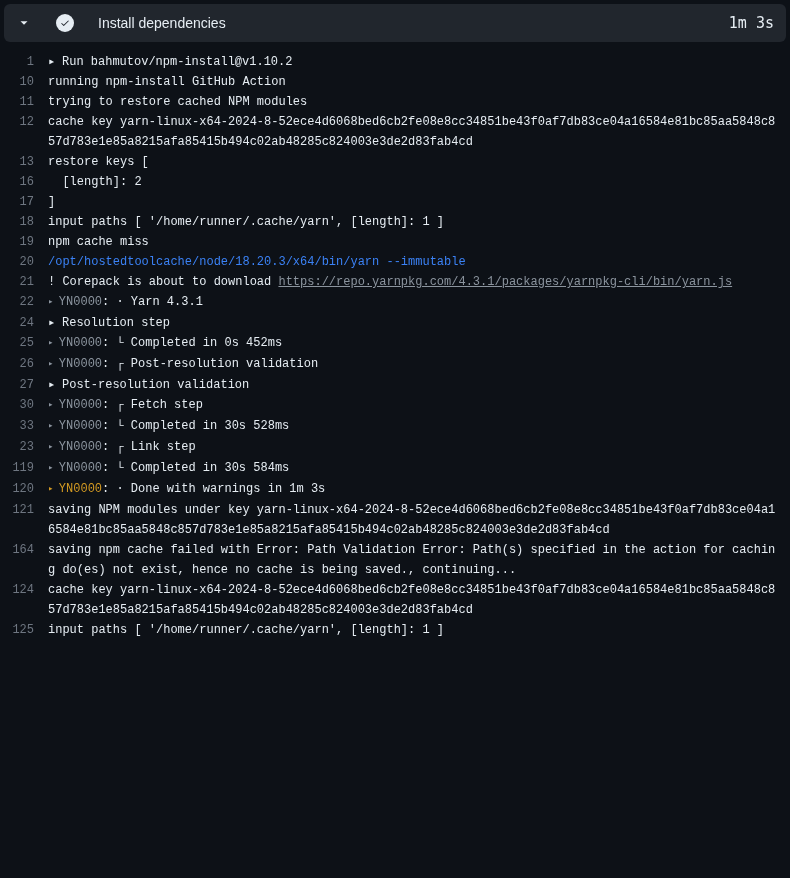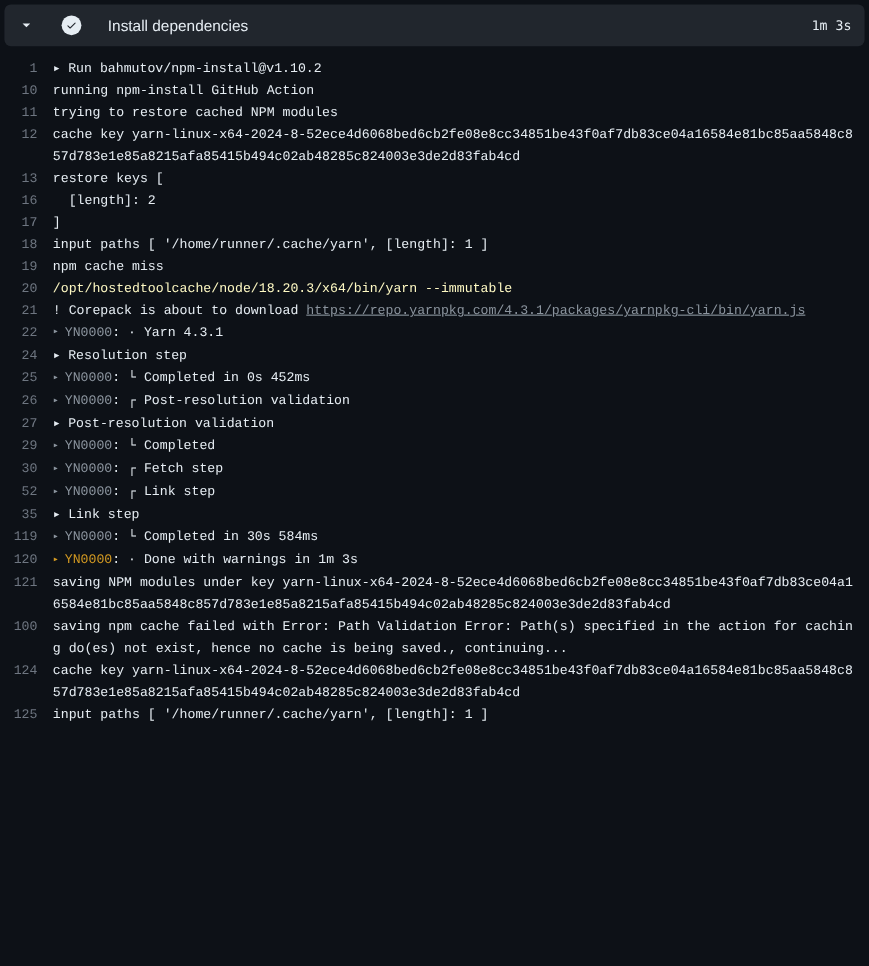--- a/index.html
+++ b/index.html
@@ -28,21 +28,21 @@
     color: #e6edf3;
   }
   .check-circle {
     width: 18px; height: 18px;
     background: #e6edf3;
     border-radius: 50%;
     display: flex; align-items: center; justify-content: center;
   }
   .check-circle svg { fill: #21262d; }
   .header-title { font-family: -apple-system, BlinkMacSystemFont, "Segoe UI", Helvetica, Arial, sans-serif; font-size: 14px; color: #e6edf3; }
-  .header-time { font-family: ui-monospace, SFMono-Regular, monospace; font-size: 12px; color: #e6edf3; }
+  .header-time { font-family: ui-monospace, SFMono-Regular, monospace; font-size: 15px; color: #e6edf3; }
   .log-container {
     padding-top: 10px;
   }
   .log-line {
     display: flex;
     align-items: flex-start;
     min-height: 20px;
     line-height: 20px;
   }
   .line-num {
@@ -61,21 +61,21 @@
     padding-right: 8px;
     font-size: 12px;
   }
   .expand-marker {
     color: #e6edf3;
     display: inline-block;
     width: 14px;
   }
   .tri { font-size: 9px; position: relative; top: -1px; }
   .dim { color: #8b949e; }
-  .blue-cmd { color: #fef9c3; }
+  .blue-cmd { color: #3b82f6; }
   .link { color: #8b949e; text-decoration: underline; }
   .yellow-marker { color: #d29922; }
 </style>
 </head>
 <body>
 
 <div class="header">
   <div class="header-left">
     <span class="chevron-down">
       <svg width="14" height="14" viewBox="0 0 16 16">
@@ -151,49 +151,45 @@
     </div>
     <div class="log-line">
       <span class="line-num">26</span>
       <span class="line-content"><span class="dim tri">▸ </span><span class="dim">YN0000</span><span>: ┌ Post-resolution validation</span></span>
     </div>
     <div class="log-line">
       <span class="line-num">27</span>
       <span class="line-content"><span class="expand-marker">▸ </span><span>Post-resolution validation</span></span>
     </div>
     <div class="log-line">
-      <span class="line-num">29</span>
-      <span class="line-content"><span class="dim tri">▸ </span><span class="dim">YN0000</span><span>: └ Completed</span></span>
-    </div>
-    <div class="log-line">
       <span class="line-num">30</span>
       <span class="line-content"><span class="dim tri">▸ </span><span class="dim">YN0000</span><span>: ┌ Fetch step</span></span>
     </div>
     <div class="log-line">
-      <span class="line-num">52</span>
-      <span class="line-content"><span class="dim tri">▸ </span><span class="dim">YN0000</span><span>: ┌ Link step</span></span>
+      <span class="line-num">33</span>
+      <span class="line-content"><span class="dim tri">▸ </span><span class="dim">YN0000</span><span>: └ Completed in 30s 528ms</span></span>
     </div>
     <div class="log-line">
-      <span class="line-num">35</span>
-      <span class="line-content"><span class="expand-marker">▸ </span><span>Link step</span></span>
+      <span class="line-num">23</span>
+      <span class="line-content"><span class="dim tri">▸ </span><span class="dim">YN0000</span><span>: ┌ Link step</span></span>
     </div>
     <div class="log-line">
       <span class="line-num">119</span>
       <span class="line-content"><span class="dim tri">▸ </span><span class="dim">YN0000</span><span>: └ Completed in 30s 584ms</span></span>
     </div>
     <div class="log-line">
       <span class="line-num">120</span>
       <span class="line-content"><span class="yellow-marker tri">▸ </span><span class="yellow-marker">YN0000</span><span>: · Done with warnings in 1m 3s</span></span>
     </div>
     <div class="log-line">
       <span class="line-num">121</span>
       <span class="line-content"><span>saving NPM modules under key yarn-linux-x64-2024-8-52ece4d6068bed6cb2fe08e8cc34851be43f0af7db83ce04a16584e81bc85aa5848c857d783e1e85a8215afa85415b494c02ab48285c824003e3de2d83fab4cd</span></span>
     </div>
     <div class="log-line">
-      <span class="line-num">100</span>
+      <span class="line-num">164</span>
       <span class="line-content"><span>saving npm cache failed with Error: Path Validation Error: Path(s) specified in the action for caching do(es) not exist, hence no cache is being saved., continuing...</span></span>
     </div>
     <div class="log-line">
       <span class="line-num">124</span>
       <span class="line-content"><span>cache key yarn-linux-x64-2024-8-52ece4d6068bed6cb2fe08e8cc34851be43f0af7db83ce04a16584e81bc85aa5848c857d783e1e85a8215afa85415b494c02ab48285c824003e3de2d83fab4cd</span></span>
     </div>
     <div class="log-line">
       <span class="line-num">125</span>
       <span class="line-content"><span>input paths [ '/home/runner/.cache/yarn', [length]: 1 ]</span></span>
     </div>

